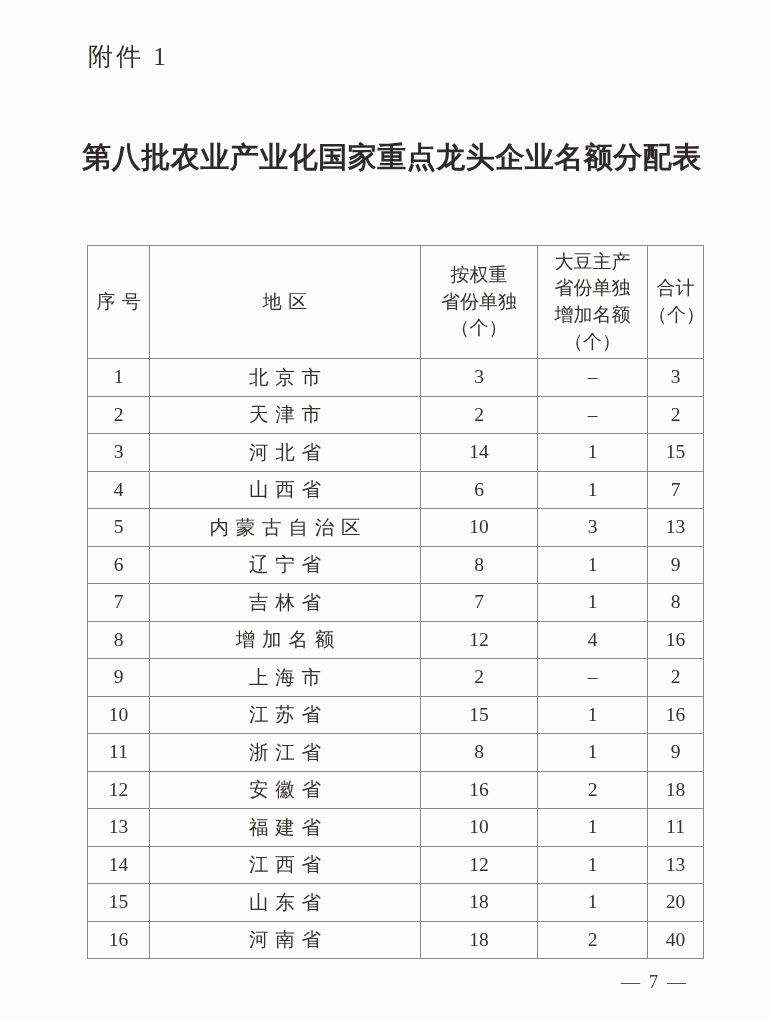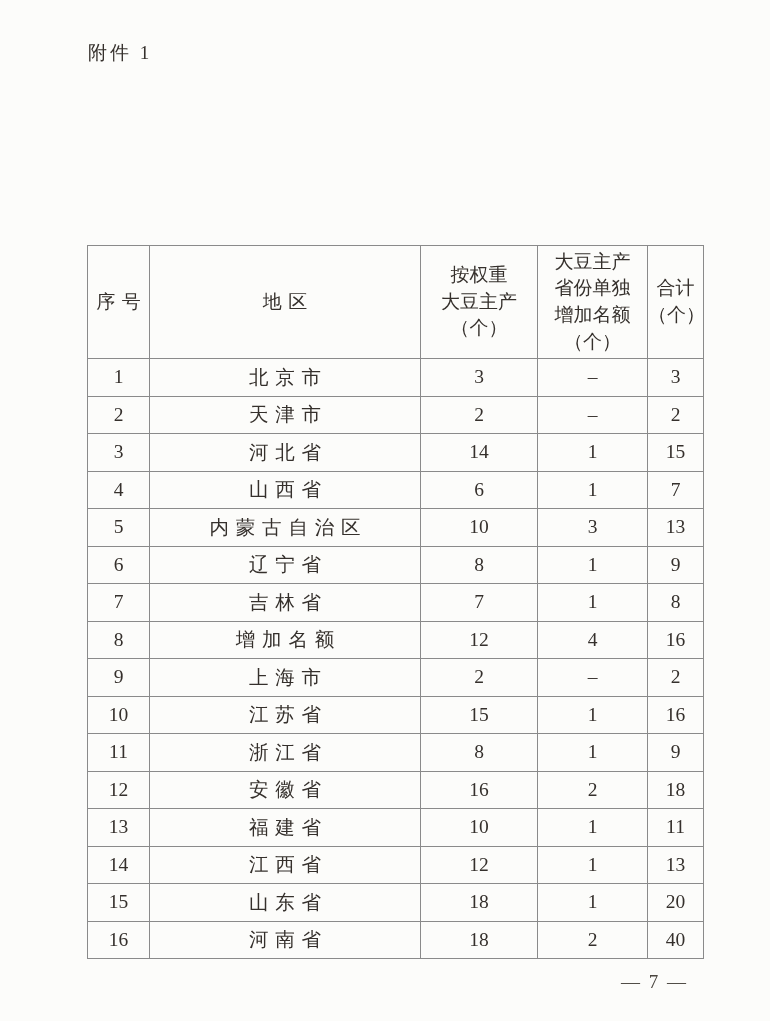--- a/index.html
+++ b/index.html
@@ -11,21 +11,21 @@
     position: relative;
     overflow: hidden;
   }
   .paper {
     position: absolute; inset: 0;
     background: var(--paper, #fcfcfa);
   }
   .attachment-label {
     position: absolute;
     left: 88px; top: 40px;
-    font-size: 19px;
+    font-size: 25px;
     letter-spacing: 3px;
     color: var(--ink, #35302c);
   }
   .doc-title {
     position: absolute;
     left: 14px; right: 0; top: 138px;
     text-align: center;
     font-size: 29px;
     font-weight: 700;
     letter-spacing: 0.5px;
@@ -73,35 +73,36 @@
     color: #4a453f;
   }
 </style>
 </head>
 <body>
 
 <div class="paper">
 
   <div class="attachment-label">附件 1</div>
 
+  <div class="doc-title">第八批农业产业化国家重点龙头企业名额分配表</div>
 
   <table class="alloc-table">
     <colgroup>
       <col style="width:62px">
       <col style="width:271px">
       <col style="width:117px">
       <col style="width:110px">
       <col style="width:56px">
     </colgroup>
     <thead>
       <tr>
         <th class="th-spaced">序号</th>
         <th class="th-spaced">地区</th>
         <th>按权重
-大豆主产
+省份单独
 （个）</th>
         <th>大豆主产
 省份单独
 增加名额
 （个）</th>
         <th>合计
 （个）</th>
       </tr>
     </thead>
     <tbody>

